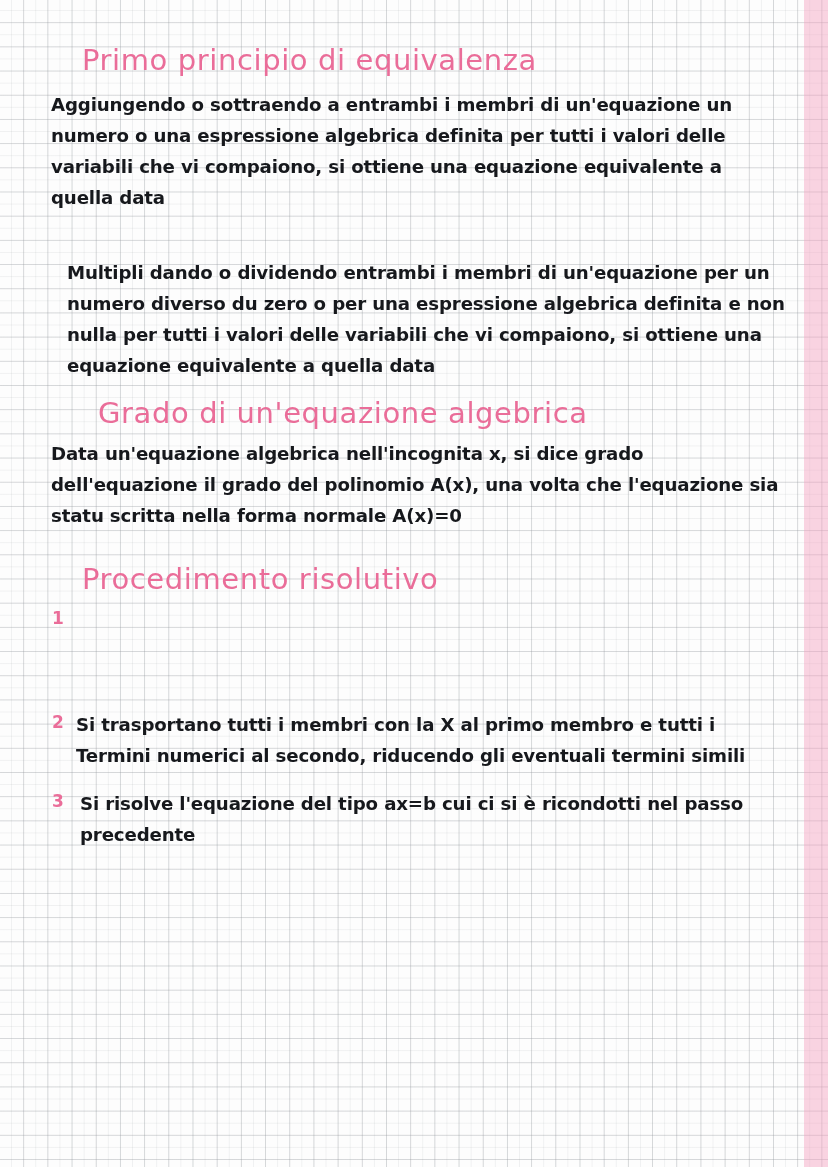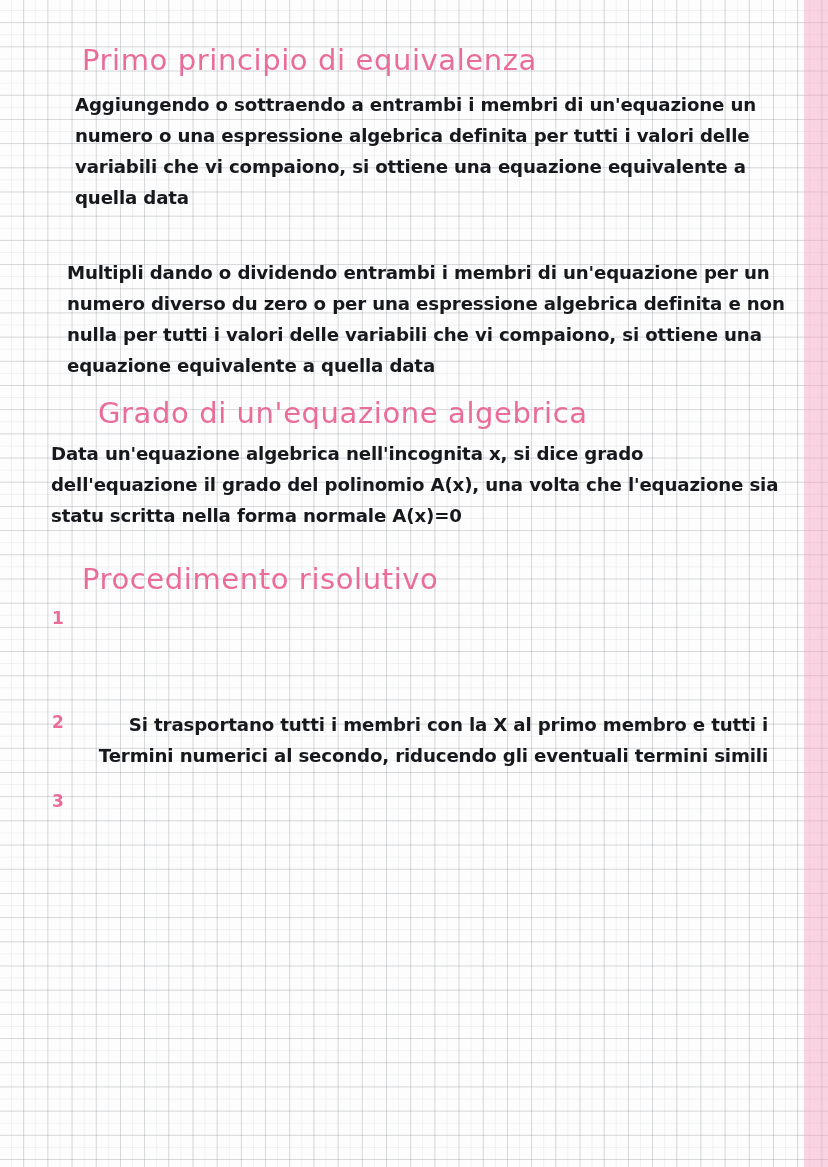--- a/index.html
+++ b/index.html
@@ -79,34 +79,34 @@
   }
   .list-num {
     position: absolute;
     color: #ea6d99;
     font-size: 17px;
     font-weight: 600;
   }
 
   
   #h-primo      { left: 82px;  top: 43px;  }
-  #p-primo      { left: 51px;  top: 89px;  width: 735px; margin-left: 24px; }
+  #p-primo      { left: 51px;  top: 89px;  width: 735px; }
 
   #h-secondo    { left: 82px;  top: 211px; }
   #p-secondo    { left: 67px;  top: 257px; width: 735px; }
 
   #h-grado      { left: 98px;  top: 396px; }
   #p-grado      { left: 51px;  top: 438px; width: 735px; }
 
   #h-proc       { left: 82px;  top: 562px; }
 
   #num-1        { left: 52px;  top: 608px; }
   #li-1         { left: 80px;  top: 605px; width: 700px; }
   #num-2        { left: 52px;  top: 712px; }
-  #li-2         { left: 68px;  top: 709px; width: 700px; text-align: right; }
+  #li-2         { left: 76px;  top: 709px; width: 700px; }
   #num-3        { left: 52px;  top: 791px; }
   #li-3         { left: 80px;  top: 788px; width: 720px; }
 </style>
 </head>
 <body>
 
 <div class="paper"></div>
 <div class="margin-strip"></div>
 
 <div class="sheet">
@@ -120,14 +120,15 @@
   <div class="para" id="p-grado">Data un'equazione algebrica nell'incognita x, si dice grado dell'equazione il grado del polinomio A(x), una volta che l'equazione sia statu scritta nella forma normale A(x)=0</div>
 
   <div class="heading" id="h-proc">Procedimento risolutivo</div>
 
   <div class="list-num" id="num-1">1</div>
 
   <div class="list-num" id="num-2">2</div>
   <div class="list-item" id="li-2">Si trasportano tutti i membri con la X al primo membro e tutti i Termini numerici al secondo, riducendo gli eventuali termini simili</div>
 
   <div class="list-num" id="num-3">3</div>
+  <div class="list-item" id="li-3">Si risolve l'equazione del tipo ax=b cui ci si è ricondotti nel passo precedente</div>
 
 </div>
 
 </body></html>

